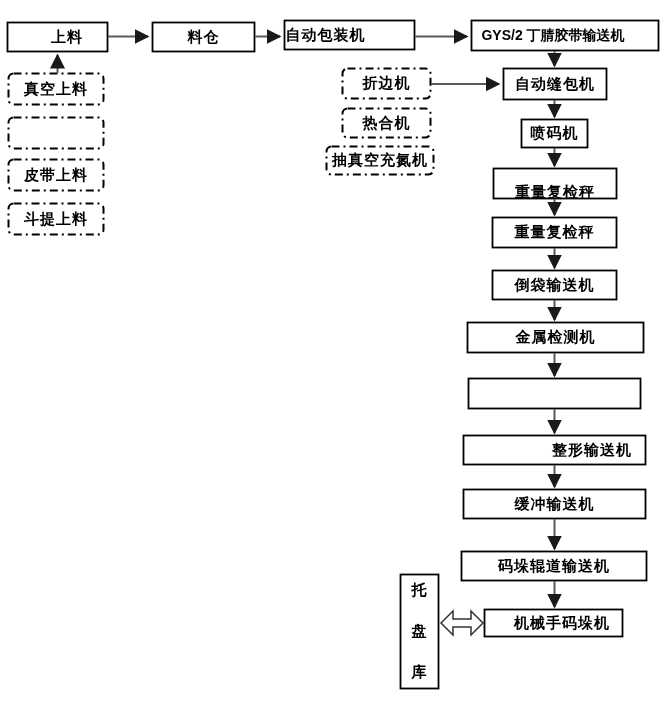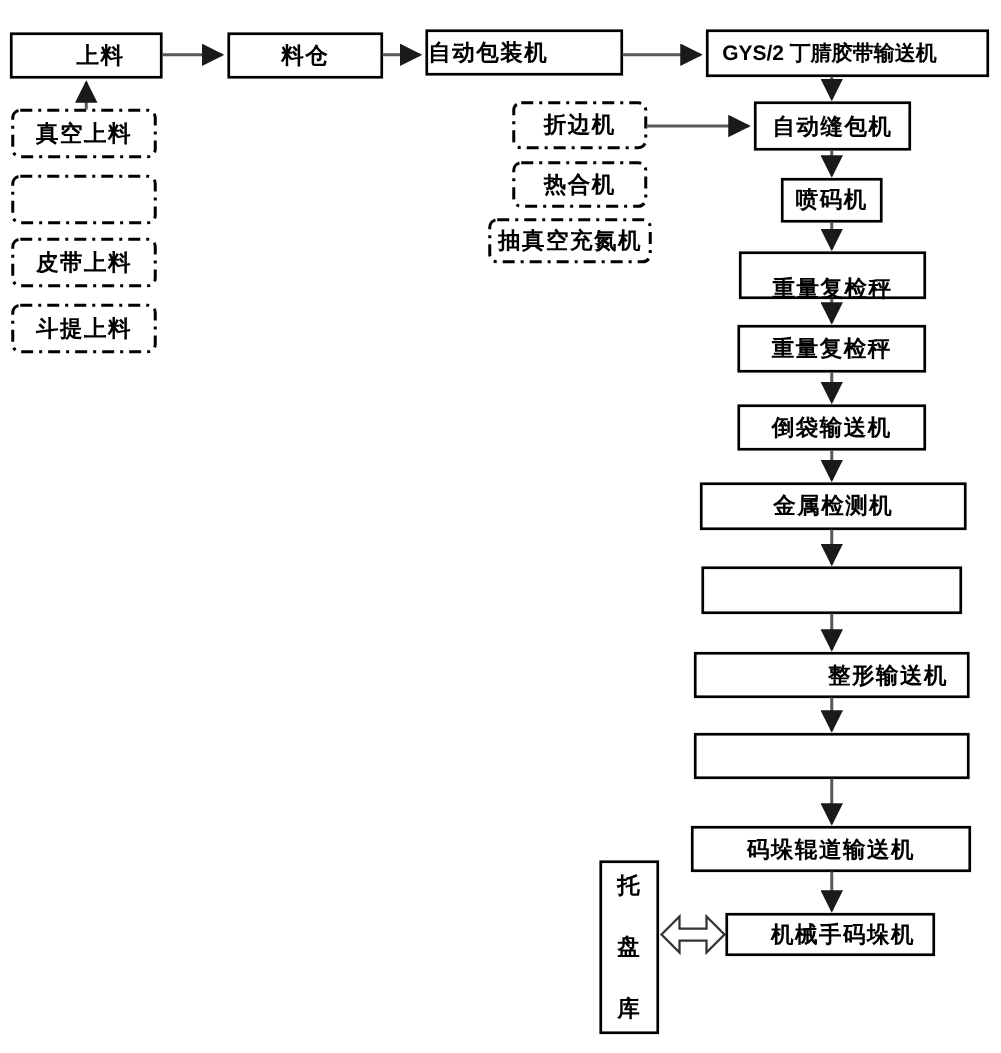--- a/index.html
+++ b/index.html
@@ -116,20 +116,21 @@
   <div class="node" style="left:342px; top:108px; width:89px; height:30px;">热合机</div>
   <div class="node" style="left:503px; top:68px; width:104px; height:32px;">自动缝包机</div>
 
   <div class="node" style="left:326px; top:146px; width:108px; height:29px;">抽真空充氮机</div>
   <div class="node" style="left:521px; top:119px; width:67px; height:29px;">喷码机</div>
   <div class="node" style="left:493px; top:168px; width:124px; height:49px;">重量复检秤</div>
   <div class="node" style="left:492px; top:217px; width:125px; height:31px;">重量复检秤</div>
   <div class="node" style="left:492px; top:270px; width:125px; height:30px;text-align:right;">倒袋输送机</div>
   <div class="node" style="left:467px; top:322px; width:177px; height:31px;">金属检测机</div>
   <div class="node" style="left:463px; top:435px; width:215px; height:30px;padding-left:43px;">整形输送机</div>
+  <div class="node" style="left:463px; top:489px; width:183px; height:30px;">缓冲输送机</div>
   <div class="node" style="left:461px; top:551px; width:186px; height:30px;">码垛辊道输送机</div>
   <div class="node" style="left:484px; top:609px; width:139px; height:28px;padding-left:17px;">机械手码垛机</div>
 
   <div class="node vertical" style="left:400px; top:574px; width:39px; height:115px;">
     <span>托</span>
     <span>盘</span>
     <span>库</span>
   </div>
 
 </div>

